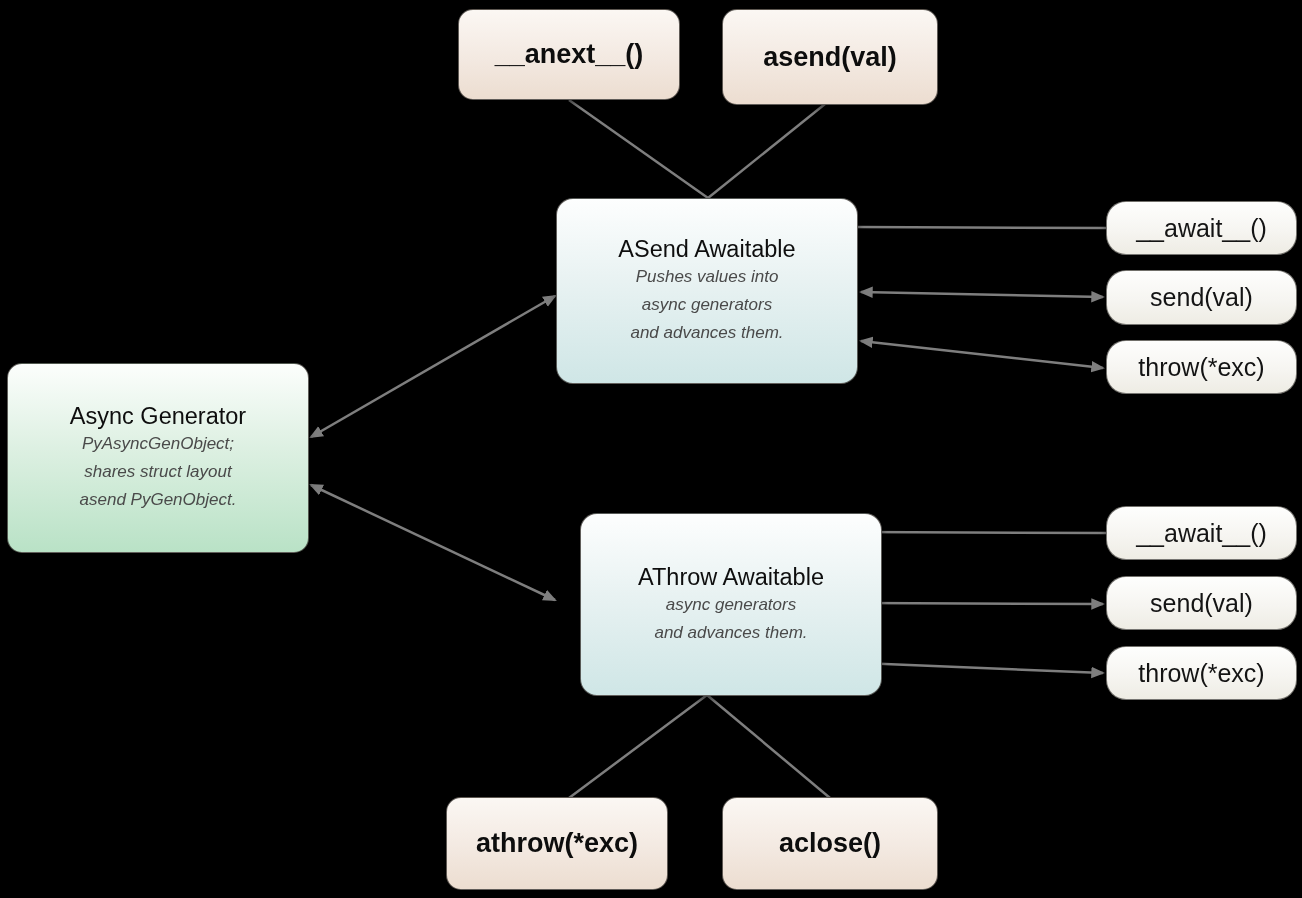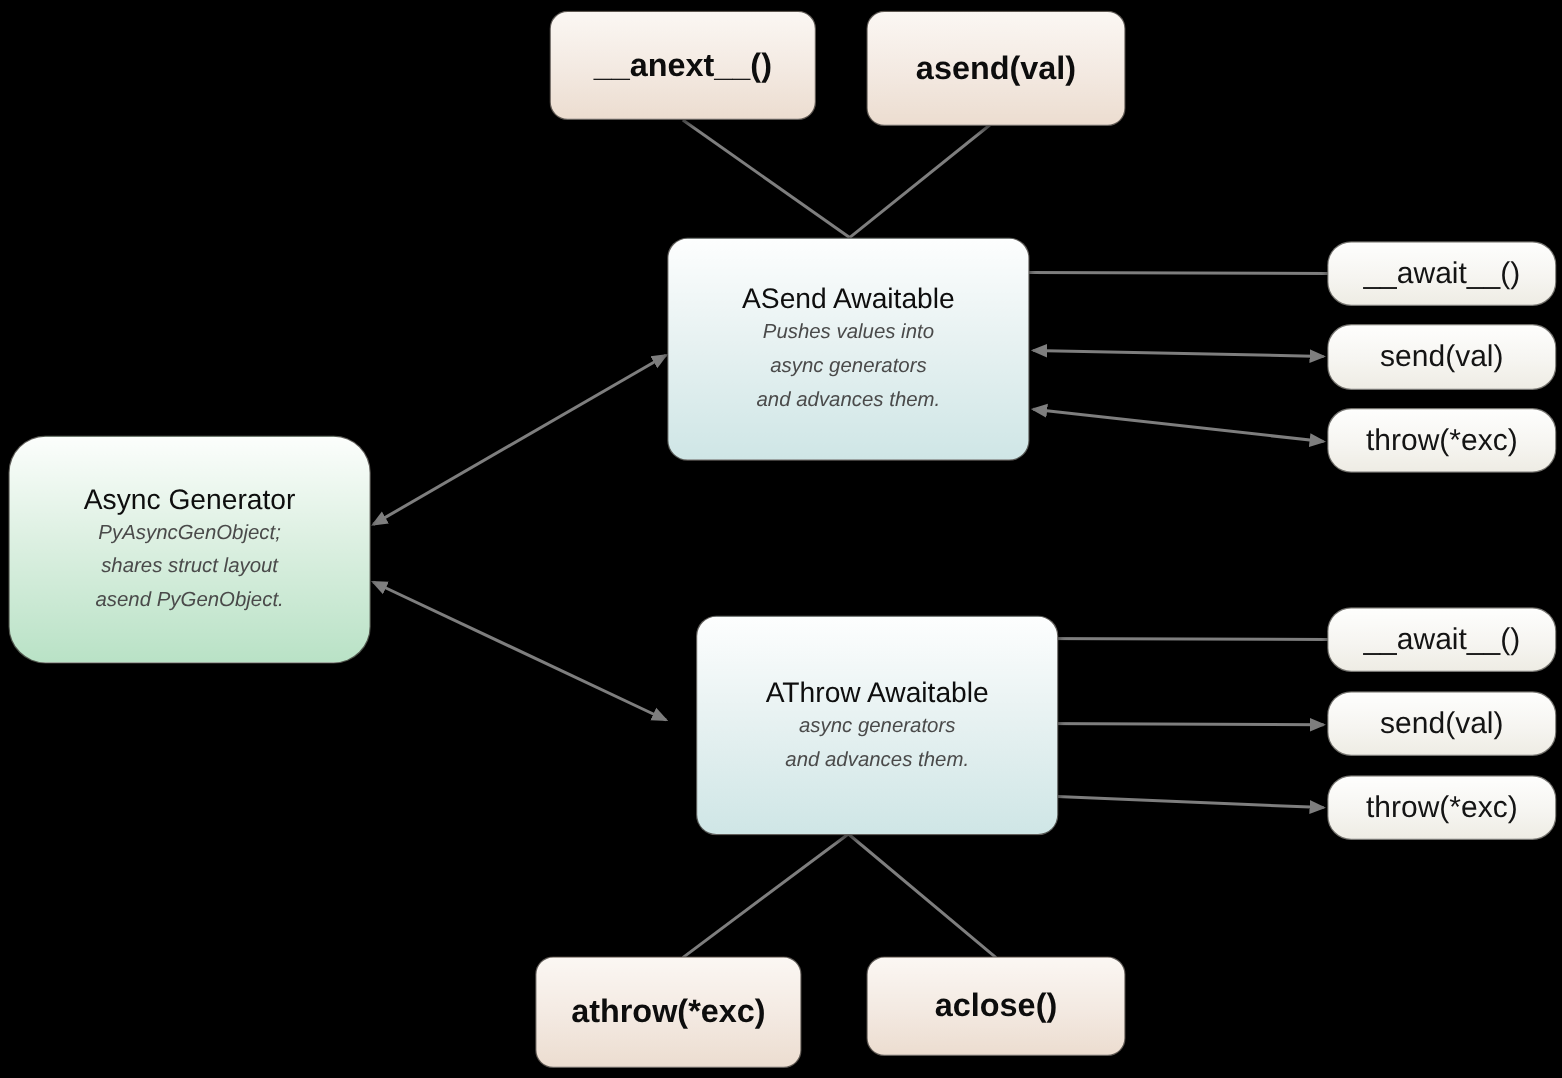--- a/index.html
+++ b/index.html
@@ -20,21 +20,21 @@
     background:linear-gradient(180deg,#fbf7f3 0%,#f3e9e1 55%,#ecddd0 100%);
     border-radius:15px;
     font-weight:bold;font-size:27px;color:#0d0d0d;
   }
   .teal{
     background:linear-gradient(180deg,#fdfefe 0%,#e8f2f2 45%,#cfe6e6 100%);
     border-radius:17px;
   }
   .green{
     background:linear-gradient(180deg,#fcfefc 0%,#ddf0e2 45%,#b9e2c6 100%);
-    border-radius:31px;
+    border-radius:15px;
   }
   .small{
     background:linear-gradient(180deg,#fefefd 0%,#f6f5f1 55%,#eeece4 100%);
     border-radius:20px;
     border:1.5px solid rgba(60,58,54,0.7);
     font-size:25px;color:#141414;
   }
   .node .title{font-weight:normal;font-size:23.5px;color:#0e0e0e;line-height:28px;}
   .node .body-line{font-size:17px;color:#4a4a4a;line-height:28px;font-style:italic;}
 </style>
@@ -111,17 +111,17 @@
   <div class="node small" style="left:1106px;top:576px;width:191px;height:54px">
     <span>send(val)</span>
   </div>
   <div class="node small" style="left:1106px;top:646px;width:191px;height:54px">
     <span>throw(*exc)</span>
   </div>
 
   <div class="node warm" style="left:446px;top:797px;width:222px;height:93px">
     <span>athrow(*exc)</span>
   </div>
-  <div class="node warm" style="left:722px;top:797px;width:216px;height:83px">
+  <div class="node warm" style="left:722px;top:797px;width:216px;height:93px">
     <span>aclose()</span>
   </div>
 
 </div>
 
 </body></html>

